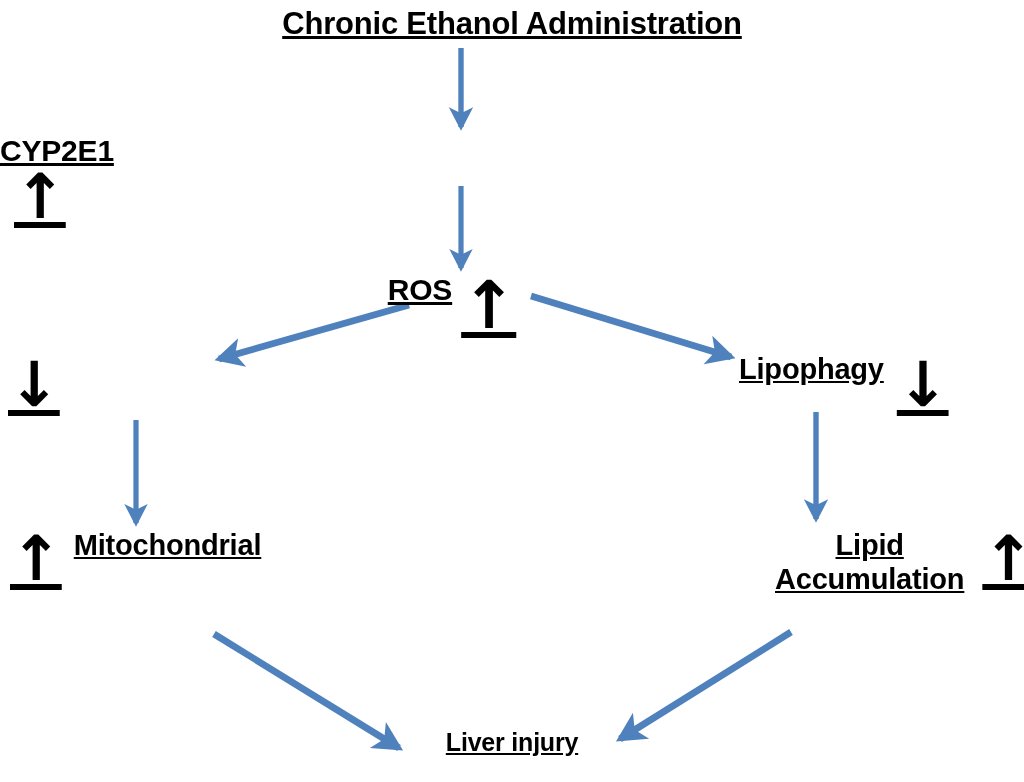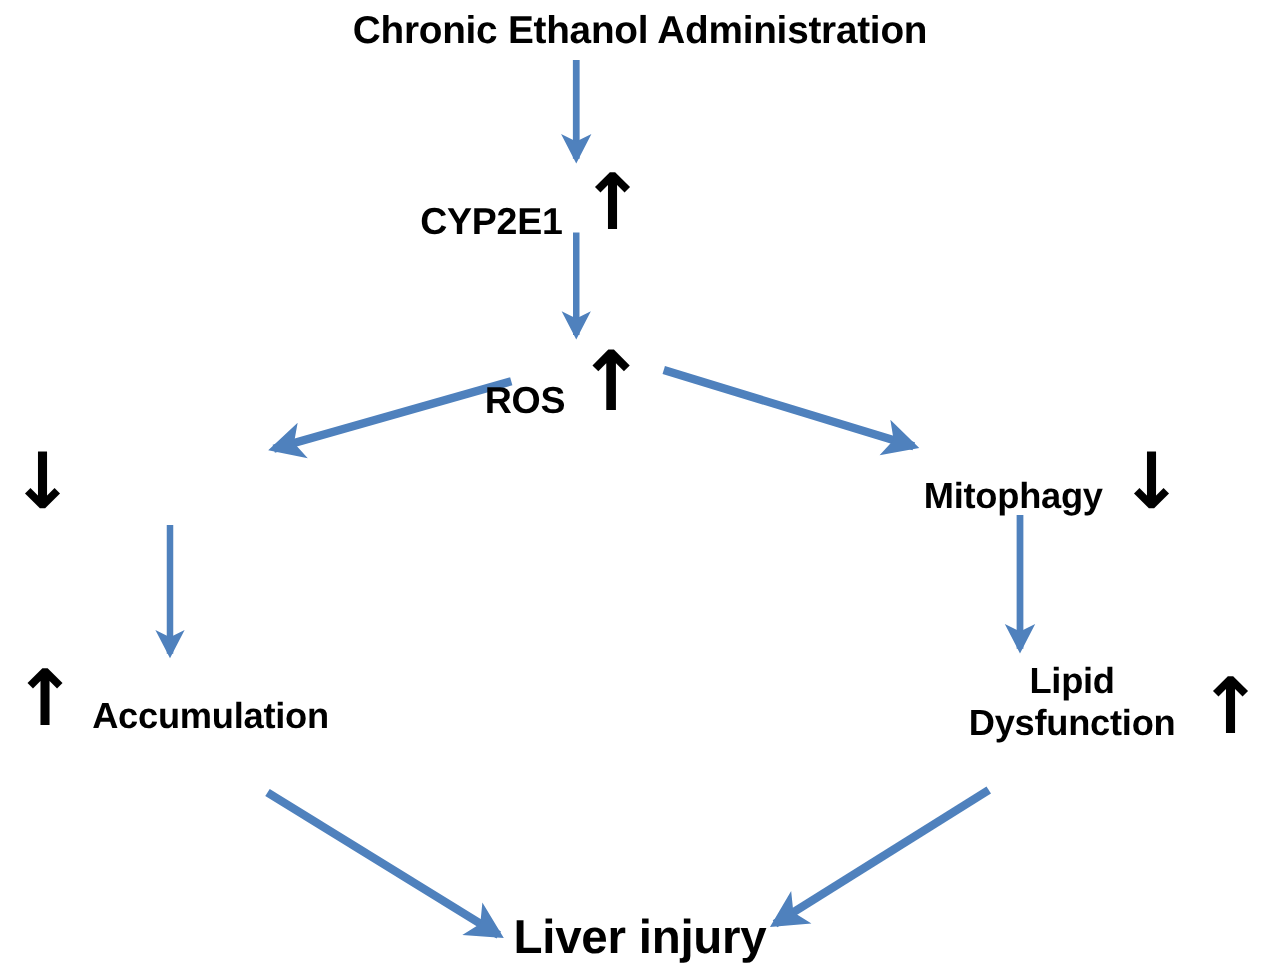--- a/index.html
+++ b/index.html
@@ -22,26 +22,27 @@
     position: absolute;
     left: 0;
     top: 0;
     width: 1024px;
     height: 782px;
     pointer-events: none;
   }
   .node {
     position: absolute;
     display: flex;
-    align-items: flex-end;
+    align-items: flex-start;
     white-space: nowrap;
     color: #000000;
     font-weight: bold;
     font-family: "Liberation Sans", sans-serif;
     letter-spacing: -0.2px;
+    text-decoration: underline;
   }
   .node-label {
     display: block;
     text-align: center;
     line-height: 1.18;
   }
   .node-label .l2 {
     display: block;
   }
   .chg {
@@ -55,20 +56,21 @@
   
   #node-title {
     left: 0; top: 6px; width: 1024px;
     justify-content: center;
     font-size: 31px;
   }
   #node-cyp2e1 {
     left: 0; top: 133px; width: 852px;
     justify-content: center;
     font-size: 30px;
+    flex-direction: column;
   }
   #node-cyp2e1 .chg { font-size: 62px; margin-left: 14px; position: relative; top: -2px; }
 
   #node-ros {
     left: 0; top: 272px; width: 904px;
     justify-content: center;
     font-size: 30px;
   }
   #node-ros .chg { font-size: 66px; margin-left: 9px; position: relative; top: 1px; }
 
@@ -94,21 +96,21 @@
   #node-lipid-acc {
     left: 775px; top: 528px;
     font-size: 29px;
   }
   #node-lipid-acc .node-label { text-align: center; }
   #node-lipid-acc .chg { font-size: 62px; margin-left: 18px; }
 
   #node-liver-injury {
     left: 0; top: 728px; width: 1024px;
     justify-content: center;
-    font-size: 38px;
+    font-size: 25px;
   }
 </style>
 </head>
 <body>
 
 <div id="diagram-root">
 
   <svg id="arrow-layer" viewBox="0 0 1024 782">
     <defs>
       <marker id="ah" markerWidth="5.2" markerHeight="5.2" refX="3.9" refY="2.6" orient="auto" markerUnits="strokeWidth">
@@ -145,35 +147,35 @@
   <div class="node" id="node-ros">
     <span class="node-label">ROS</span>
     <span class="chg">↑</span>
   </div>
 
   <div class="node" id="node-mitophagy">
     <span class="chg">↓</span>
   </div>
 
   <div class="node" id="node-lipophagy">
-    <span class="node-label">Mitophagy</span>
+    <span class="node-label">Lipophagy</span>
     <span class="chg">↓</span>
   </div>
 
   <div class="node" id="node-mito-dys">
     <span class="chg">↑</span>
     <span class="node-label">
-      <span>Accumulation</span>
+      <span>Mitochondrial</span>
     </span>
   </div>
 
   <div class="node" id="node-lipid-acc">
     <span class="node-label">
       <span>Lipid</span>
-      <span class="l2">Dysfunction</span>
+      <span class="l2">Accumulation</span>
     </span>
     <span class="chg">↑</span>
   </div>
 
   <div class="node" id="node-liver-injury">
     <span class="node-label">Liver injury</span>
   </div>
 
 </div>
 

